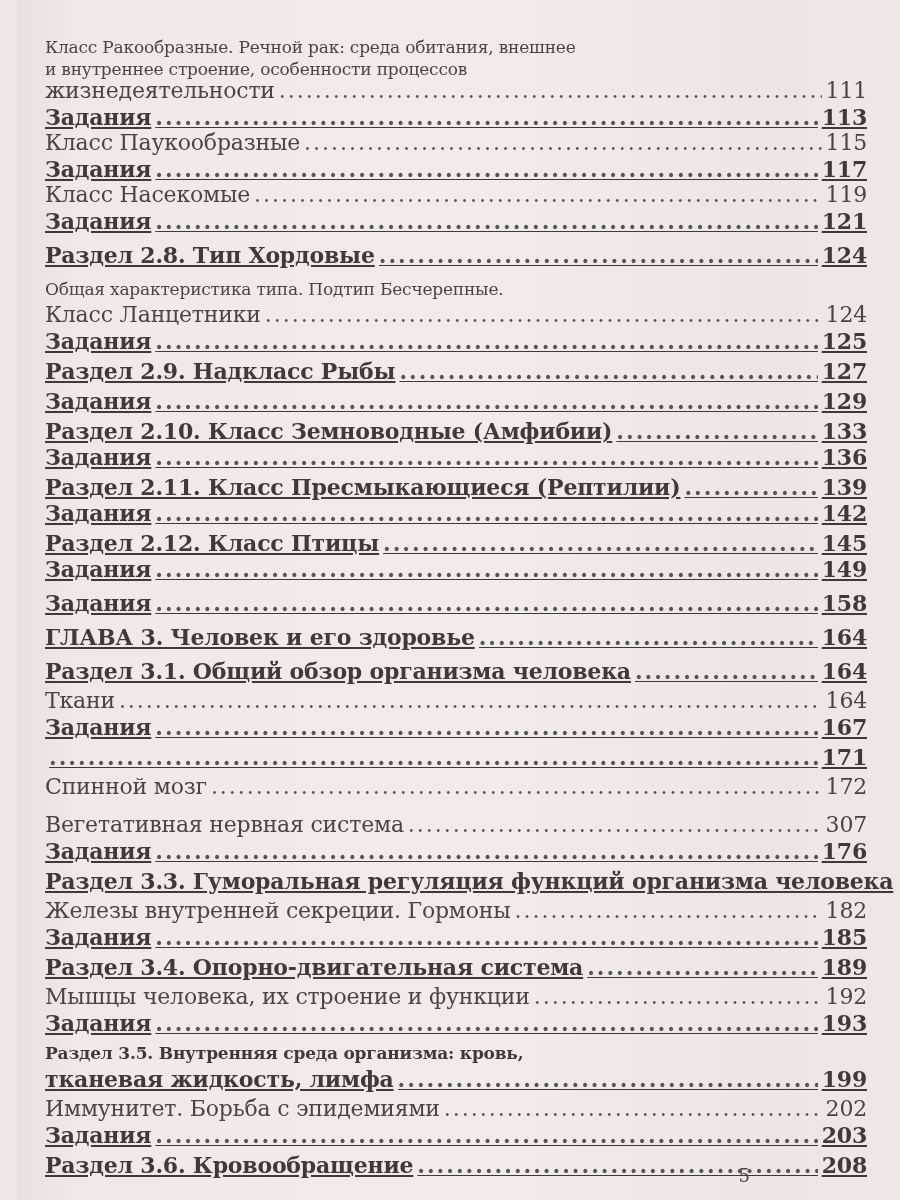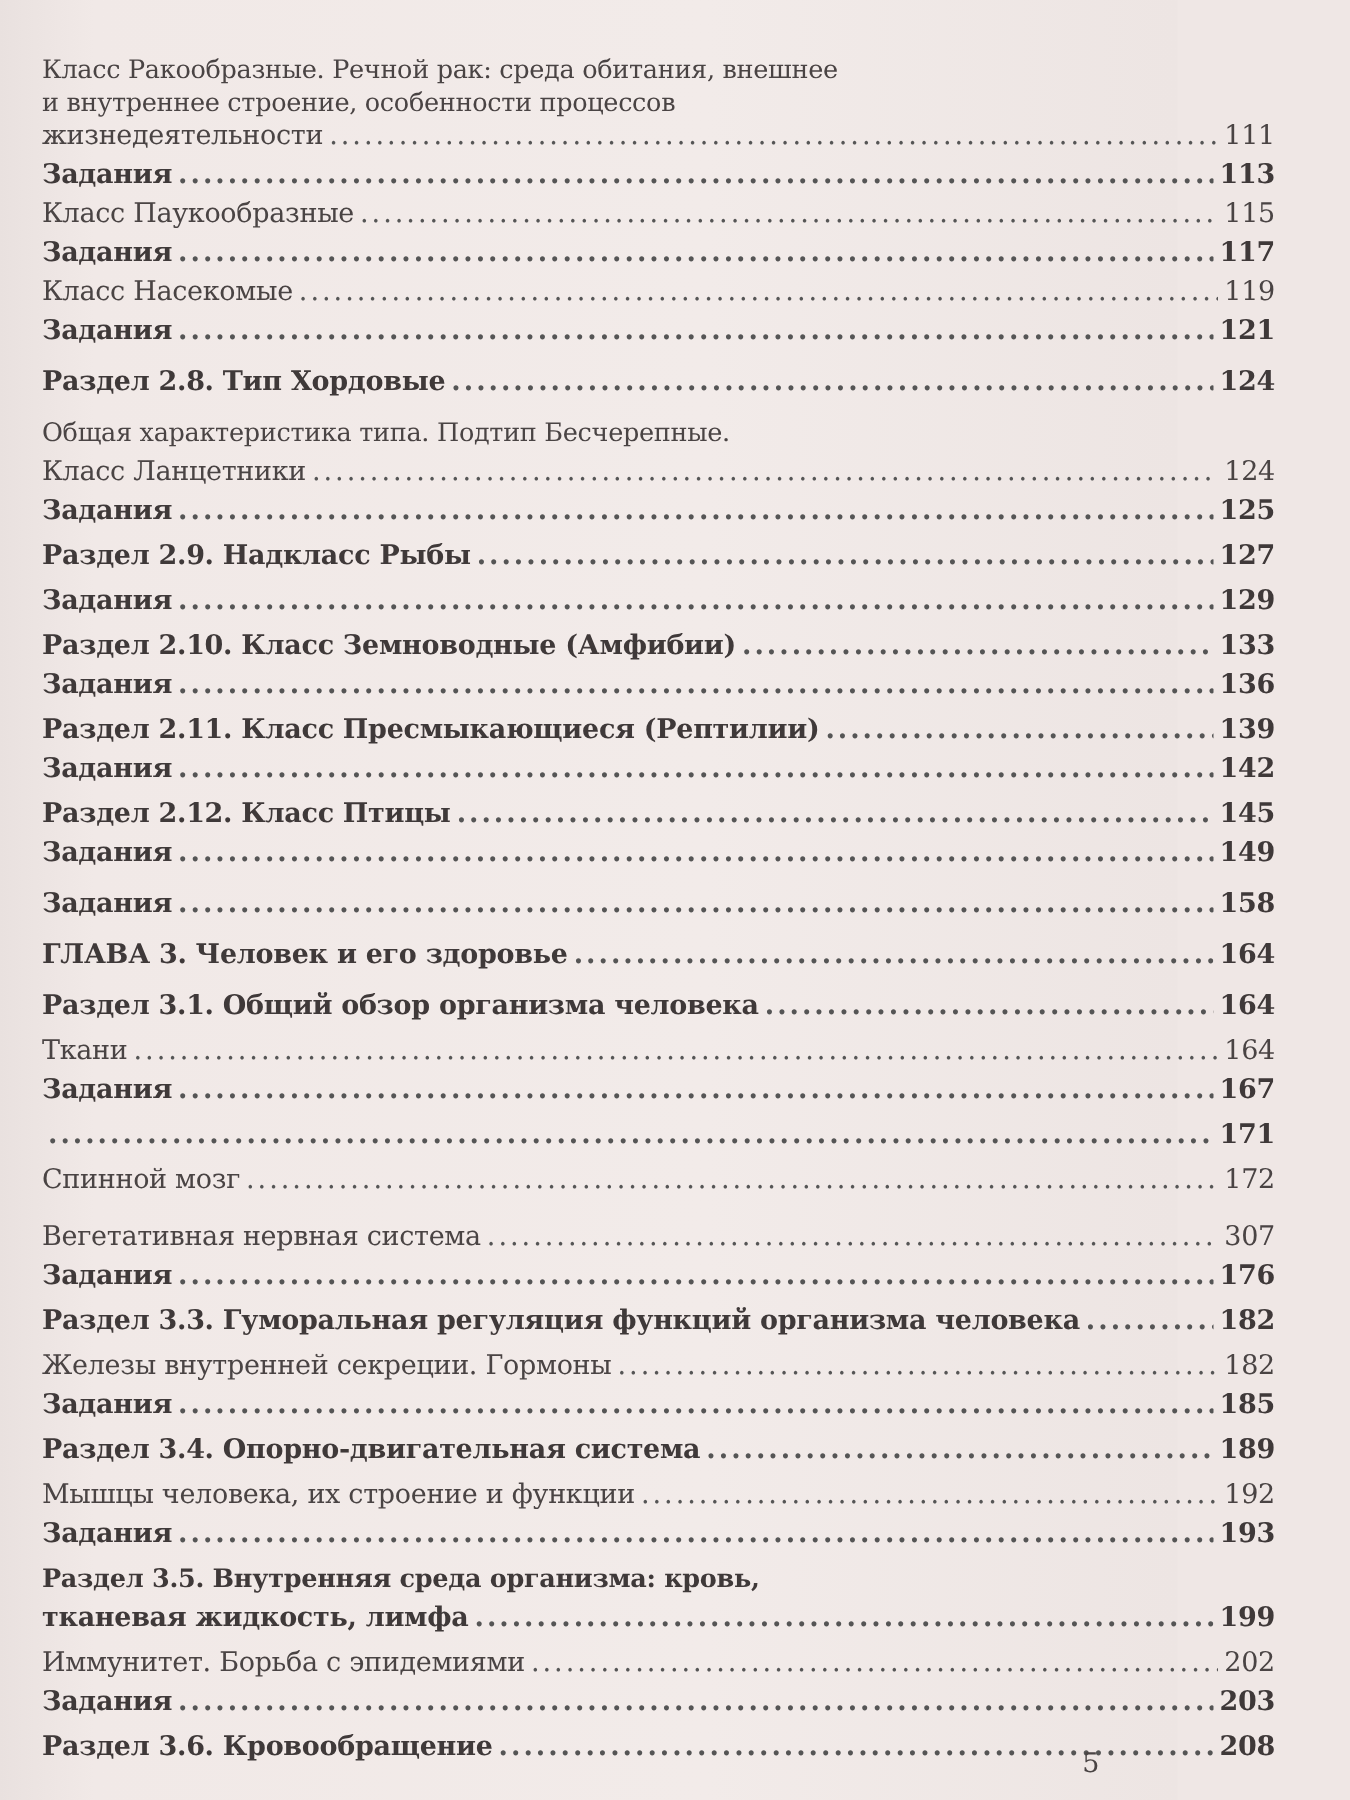--- a/index.html
+++ b/index.html
@@ -4,32 +4,32 @@
 <style>
   html, body { margin: 0; padding: 0; }
   body {
     width: 900px; height: 1200px; overflow: hidden;
     background: #efe7e5;
     font-family: "DejaVu Serif", "Liberation Serif", serif;
     color: #4a4444;
     position: relative;
   }
   .page {
-    position: absolute; left: 0; top: 0; width: 785px; height: 1200px;
+    position: absolute; left: 17px; top: 0; width: 785px; height: 1200px;
     background: linear-gradient(90deg, #e9e1df 0%, #f1e9e7 8%, #f2ebe9 60%, #ede5e3 100%);
   }
   .toc {
     position: absolute; left: 28px; top: 36px; width: 822px;
   }
   .entry {
     display: flex; align-items: baseline;
-    font-size: 18px; line-height: 22px;
+    font-size: 22px; line-height: 22px;
     letter-spacing: -0.2px;
   }
-  .entry.bold { font-weight: bold; color: #3f3939; }
+  .entry.bold { font-weight: bold; color: #3f3939; text-decoration: underline; }
   .entry .t { white-space: nowrap; }
   .entry .dots {
     flex: 1; overflow: hidden; white-space: nowrap;
     margin: 0 4px; letter-spacing: 2px; color: #555;
   }
   .entry .dots::before {
     content: "........................................................................................................................................................................................................................";
   }
   .entry .pg { white-space: nowrap; text-align: right; min-width: 34px; }
   .line-only { font-size: 17px; line-height: 22px; letter-spacing: -0.2px; white-space: nowrap; }

